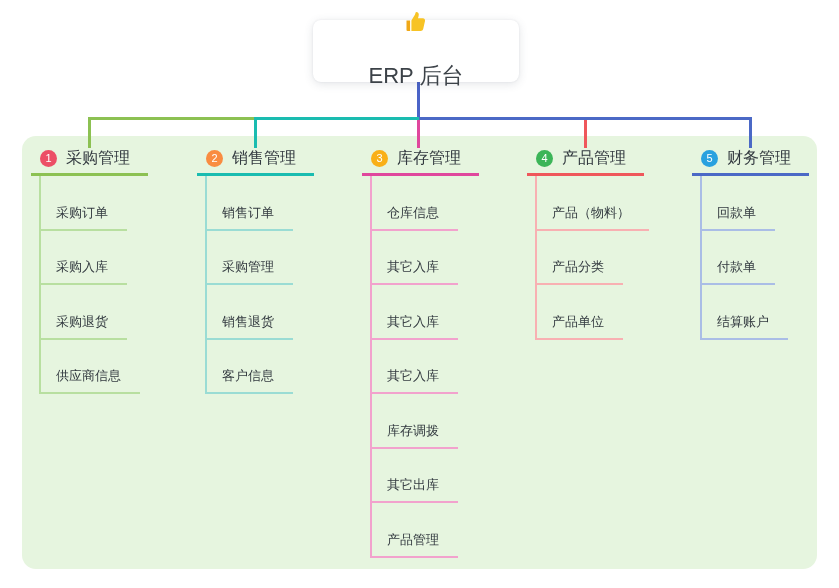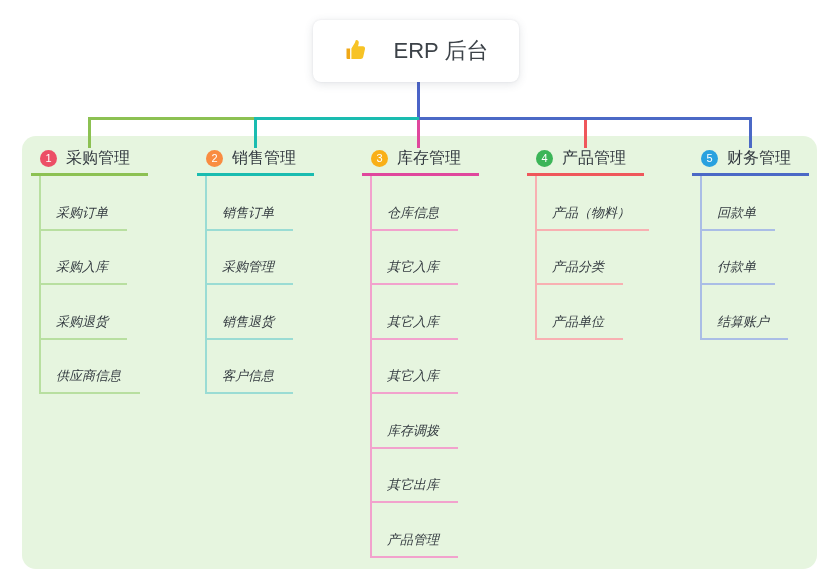--- a/index.html
+++ b/index.html
@@ -5,21 +5,21 @@
   html,body{margin:0;padding:0;background:#fff;}
   body{font-family:"Liberation Sans","DejaVu Sans",sans-serif;}
   #canvas{position:relative;width:839px;height:588px;background:#fff;overflow:hidden;}
 
   
   .root-node{
     position:absolute;left:313px;top:20px;width:206px;height:62px;
     background:#fff;border-radius:8px;
     box-shadow:0 2px 10px rgba(60,70,90,.14), 0 0 2px rgba(60,70,90,.10);
     display:flex;align-items:center;justify-content:center;gap:26px;
-    font-size:22px;color:#3c4248;
+    font-size:22px;color:#3c4248;flex-direction:column;
   }
   .root-node .icon{display:flex;align-items:center;}
 
   
   .line{position:absolute;}
 
   
   .panel{
     position:absolute;left:22px;top:136px;width:795px;height:433px;
     background:#e6f5df;border-radius:14px;
@@ -31,21 +31,21 @@
     display:flex;align-items:center;gap:9px;
     height:23px;padding-bottom:3px;width:100%;
     border-bottom:3px solid var(--c);
     font-size:16px;color:#333a40;white-space:nowrap;
   }
   .badge{
     width:17px;height:17px;border-radius:50%;flex:0 0 17px;
     margin-left:9px;color:#fff;font-size:11px;line-height:17px;
     display:flex;align-items:center;justify-content:center;
   }
-  .children{margin-left:8px;border-left:2px solid var(--lc);width:max-content;font-style:italic;}
+  .children{margin-left:8px;border-left:2px solid var(--lc);width:max-content;}
   .child{height:54.5px;display:flex;align-items:flex-end;}
   .child-label{
     display:inline-block;font-size:13px;color:#333a40;white-space:nowrap;
     border-bottom:2px solid var(--lc);padding:0 19px 7px 15px;
   }
 </style>
 </head>
 <body>
 
 <div id="canvas">

